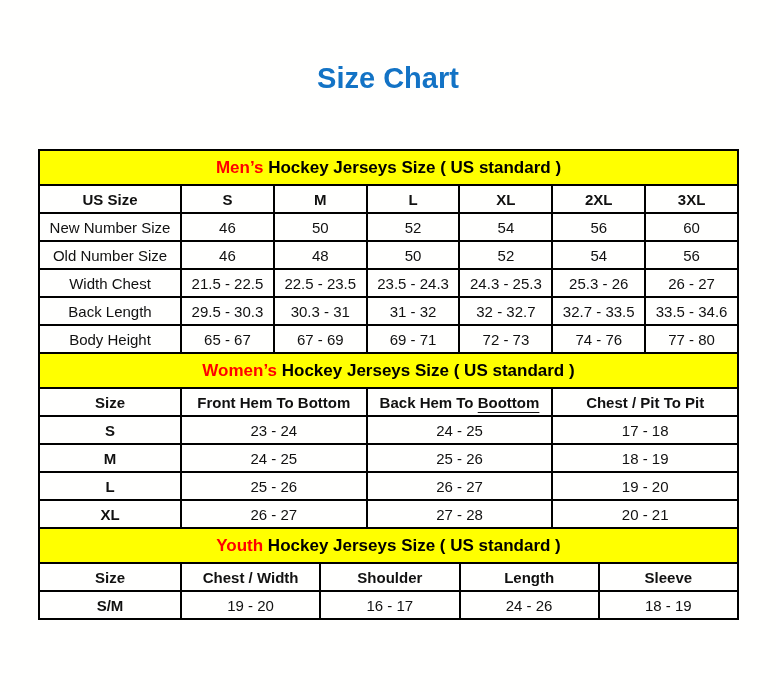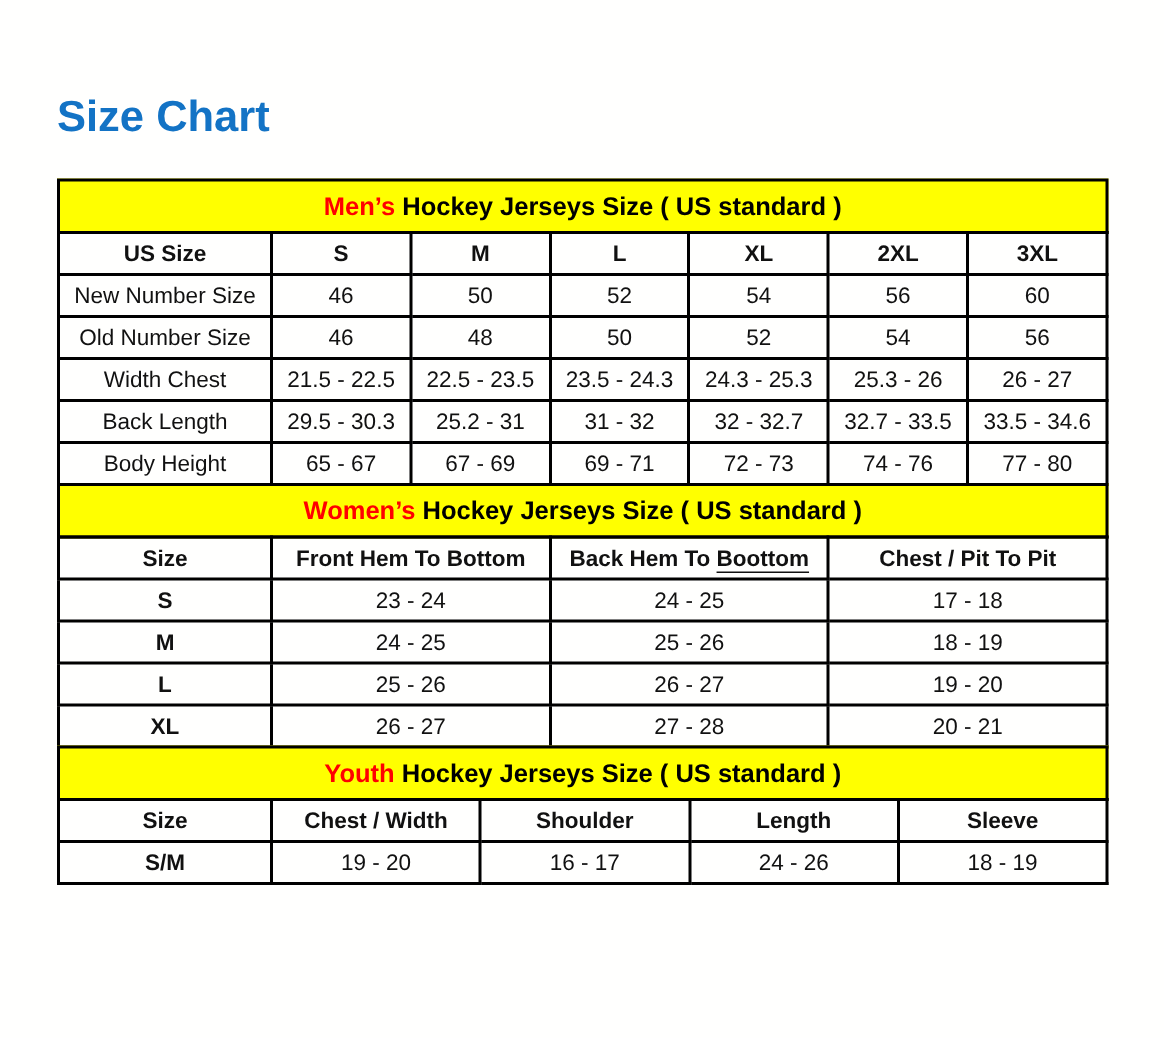--- a/index.html
+++ b/index.html
@@ -2,26 +2,26 @@
 <html><head>
 <meta charset="utf-8">
 <style>
   html, body { margin:0; padding:0; }
   body {
     width:776px; height:692px; background:#fffffe; position:relative;
     font-family:"Liberation Sans", sans-serif; overflow:hidden;
   }
   .page-title {
     position:absolute; left:38px; top:62px; width:700px;
-    text-align:left; font-size:29px; font-weight:bold; color:#1373c5;
+    text-align:center; font-size:29px; font-weight:bold; color:#1373c5;
   }
   #size-tables { position:absolute; left:38px; top:119px; width:701px; }
   .band {
     background:#ffff00; border:2px solid #000; text-align:center;
-    font-weight:bold; font-size:17px; padding:7px 0 6px 0; color:#000;
+    font-weight:bold; font-size:17px; padding:7px 0 6px 0; color:#000;margin-top:30px;
   }
   .band .band-red { color:#ff0000; }
   .band + table, table + .band { margin-top:-2px; }
   table.grid { border-collapse:collapse; width:100%; table-layout:fixed; }
   .grid th, .grid td {
     border:2px solid #000; text-align:center; vertical-align:middle;
     font-size:15px; color:#111; padding:2px; height:22px; overflow:hidden;
   }
   .grid thead th { font-weight:bold;margin-top:36px; }
   .grid td.row-label { font-weight:normal; }
@@ -84,21 +84,21 @@
           <td>21.5 - 22.5</td>
           <td>22.5 - 23.5</td>
           <td>23.5 - 24.3</td>
           <td>24.3 - 25.3</td>
           <td>25.3 - 26</td>
           <td>26 - 27</td>
         </tr>
         <tr>
           <td class="row-label">Back Length</td>
           <td>29.5 - 30.3</td>
-          <td>25.2 - 31</td>
+          <td>30.3 - 31</td>
           <td>31 - 32</td>
           <td>32 - 32.7</td>
           <td>32.7 - 33.5</td>
           <td>33.5 - 34.6</td>
         </tr>
         <tr>
           <td class="row-label">Body Height</td>
           <td>65 - 67</td>
           <td>67 - 69</td>
           <td>69 - 71</td>

